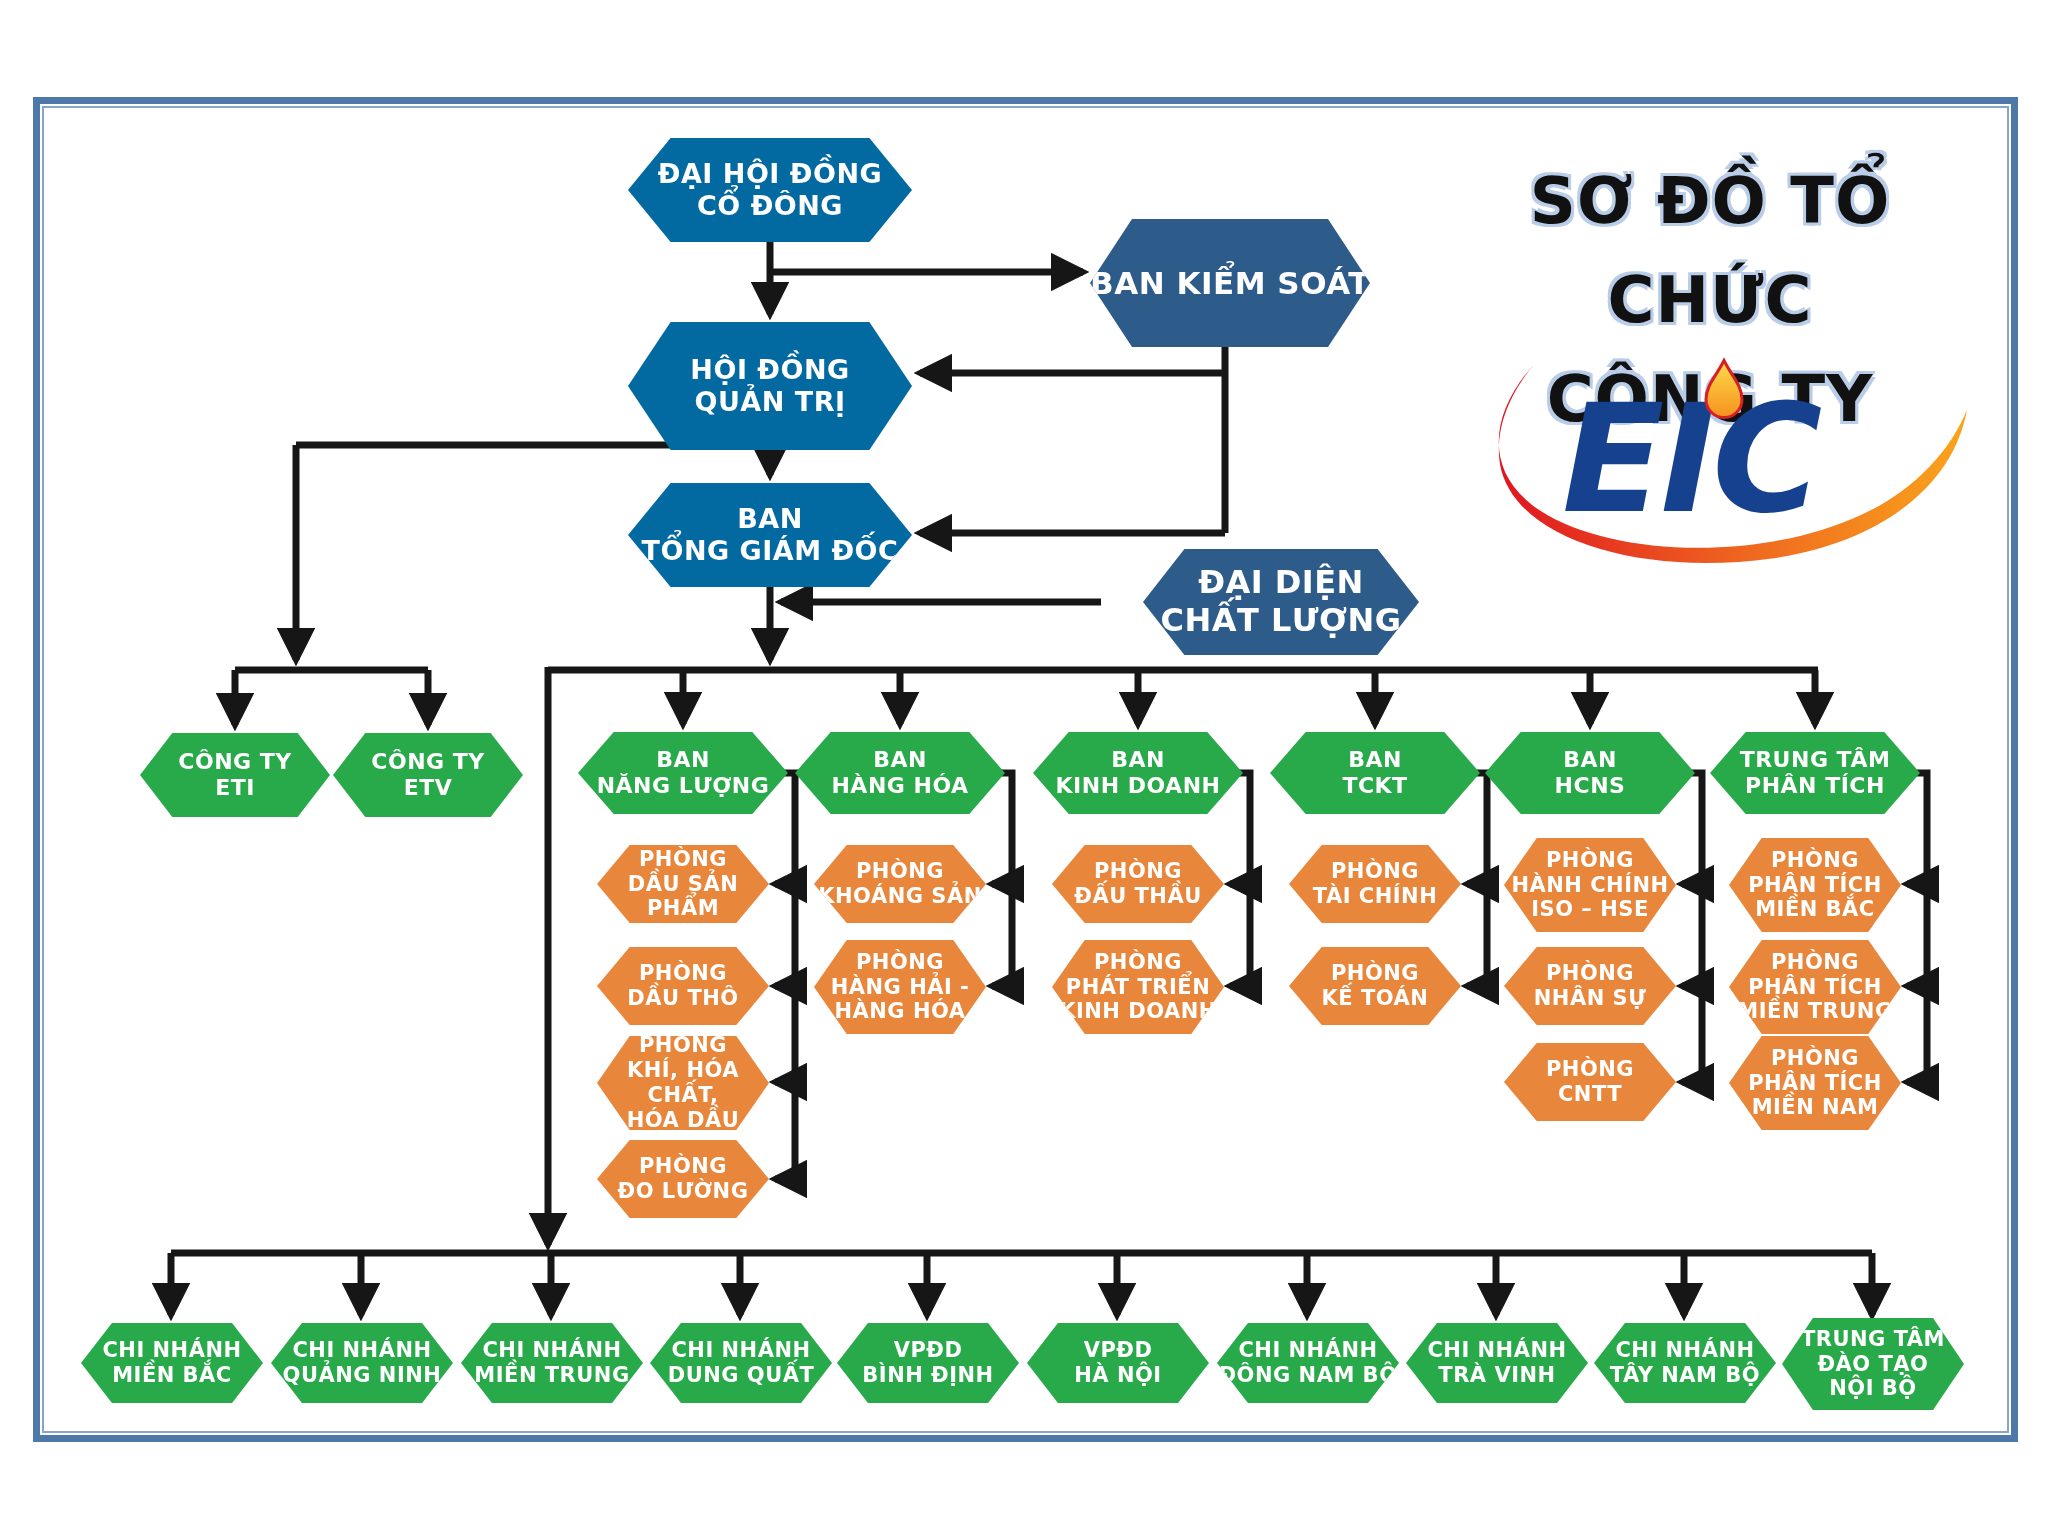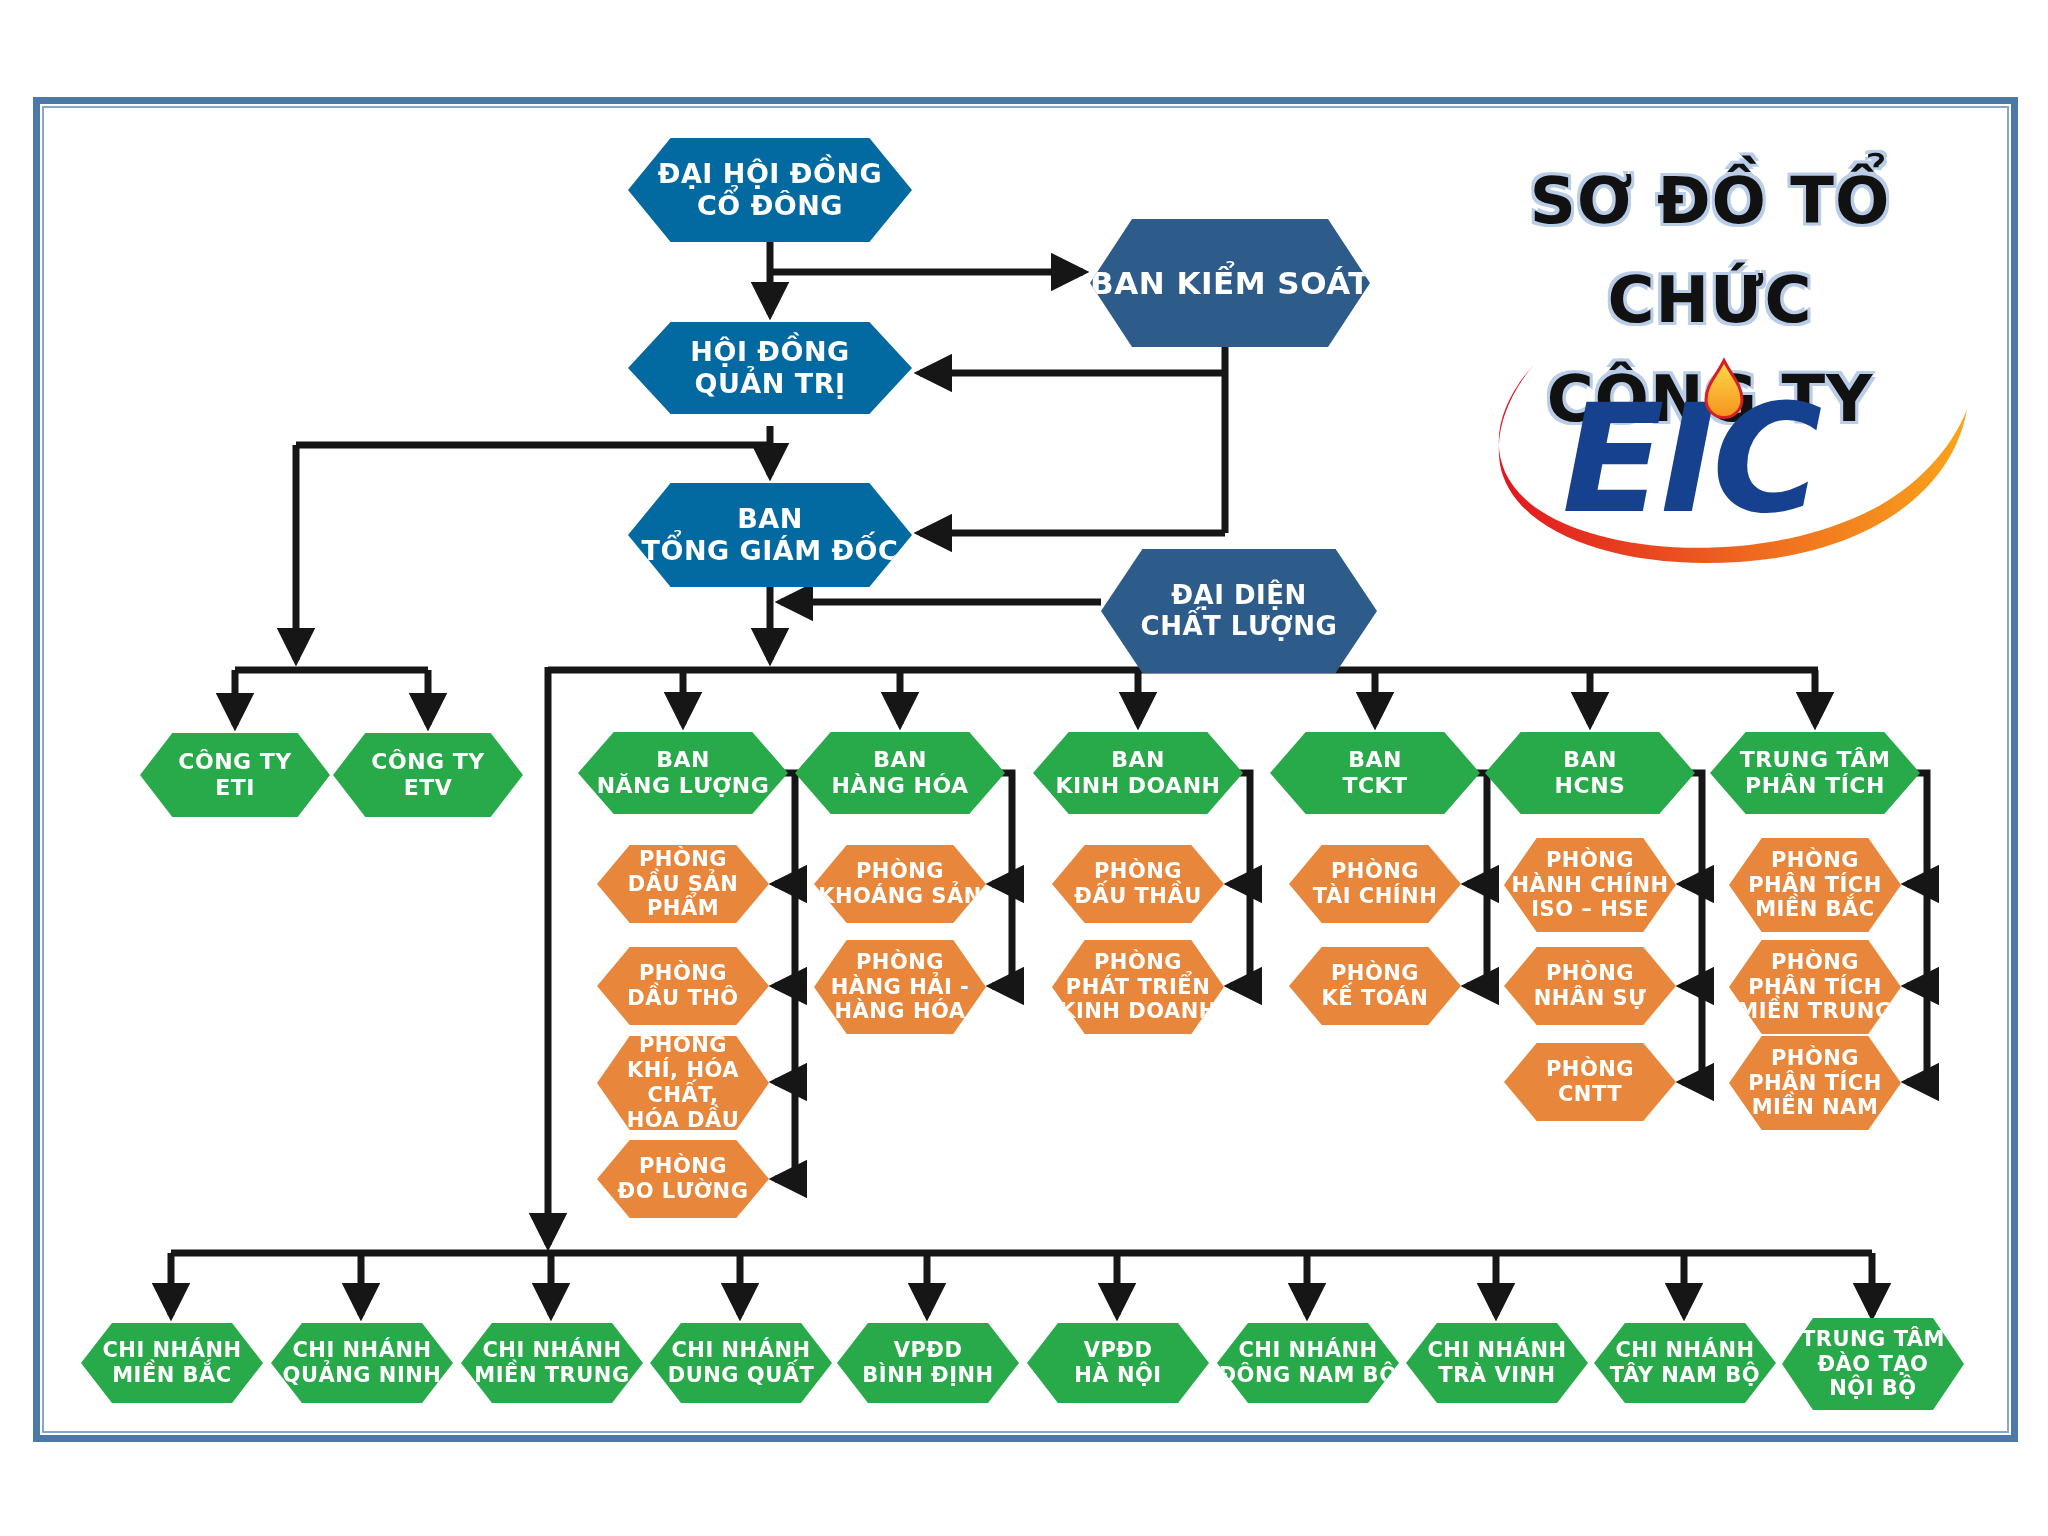--- a/index.html
+++ b/index.html
@@ -124,25 +124,25 @@
       </linearGradient>
     </defs>
     <path d="M72,10 C28,58 20,118 78,156 C150,203 300,207 400,160 C448,138 487,100 505,55 C492,130 420,188 310,204 C180,222 52,186 38,110 C32,72 50,36 72,10 Z" fill="url(#swoosh)"></path>
     <text x="100" y="156" font-size="150" font-weight="bold" font-style="italic" letter-spacing="-4" fill="#15418e" font-family="DejaVu Sans, sans-serif">EIC</text>
     <path d="M262,6 C270,22 280,31 280,45 a18,18 0 1,1 -36,0 C244,31 254,22 262,6 Z" fill="url(#drop)" stroke="#d91f26" stroke-width="3"></path>
   </svg>
 
   <div class="n red" style="left:628px;top:138px;width:284px;height:104px;font-size:27px">ĐẠI HỘI ĐỒNG
 CỔ ĐÔNG</div>
   <div class="n blue" style="left:1090px;top:219px;width:280px;height:128px;font-size:31px">BAN KIỂM SOÁT</div>
-  <div class="n red" style="left:628px;top:322px;width:284px;height:92px;font-size:27px">HỘI ĐỒNG
+  <div class="n red" style="left:628px;top:322px;width:284px;height:128px;font-size:27px">HỘI ĐỒNG
 QUẢN TRỊ</div>
   <div class="n red" style="left:628px;top:483px;width:284px;height:104px;font-size:27px">BAN
 TỔNG GIÁM ĐỐC</div>
-  <div class="n blue" style="left:1101px;top:549px;width:276px;height:124px;font-size:26px">ĐẠI DIỆN
+  <div class="n blue" style="left:1143px;top:549px;width:276px;height:106px;font-size:32px">ĐẠI DIỆN
 CHẤT LƯỢNG</div>
 
   <div class="n green hex17" style="left:140px;top:733px;width:190px;height:84px;font-size:22px">CÔNG TY
 ETI</div>
   <div class="n green hex17" style="left:333px;top:733px;width:190px;height:84px;font-size:22px">CÔNG TY
 ETV</div>
 
   <div class="n green hex17" style="left:578px;top:732px;width:210px;height:82px;font-size:22px">BAN
 NĂNG LƯỢNG</div>
   <div class="n green hex17" style="left:795px;top:732px;width:210px;height:82px;font-size:22px">BAN

